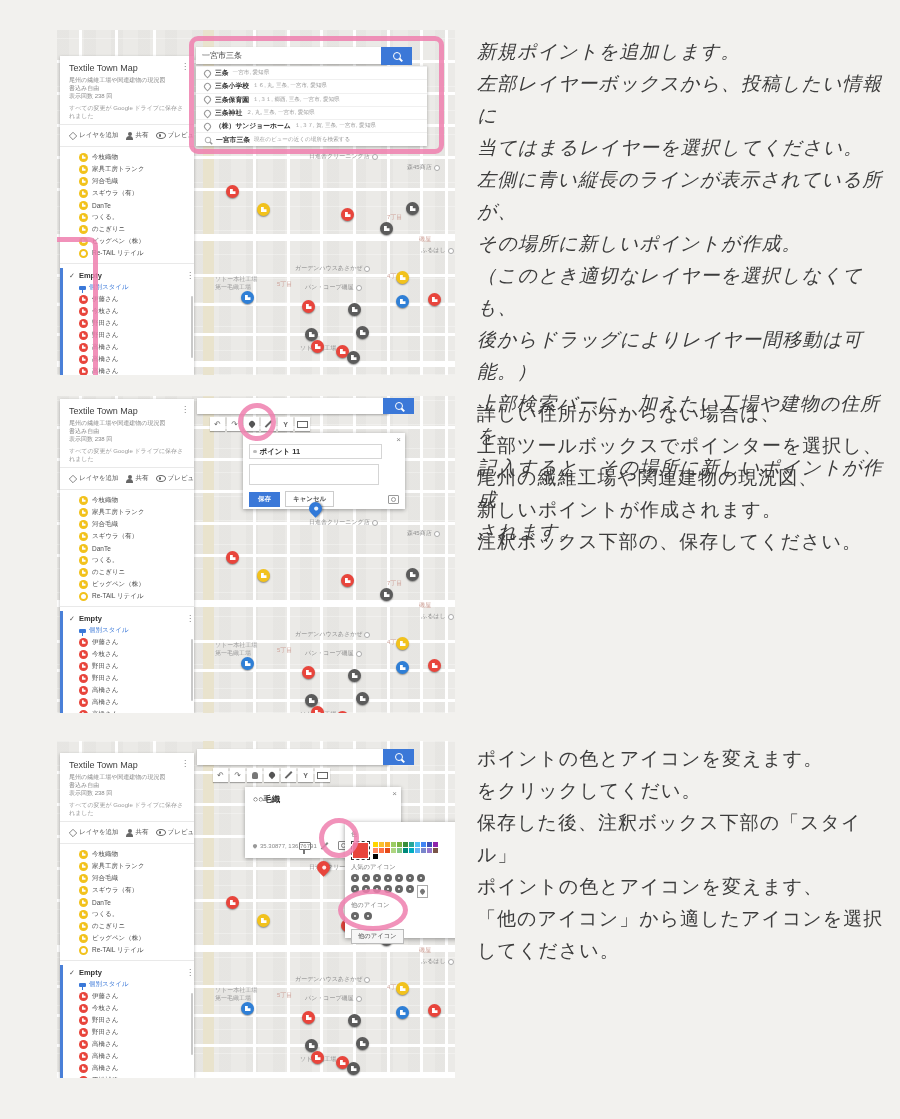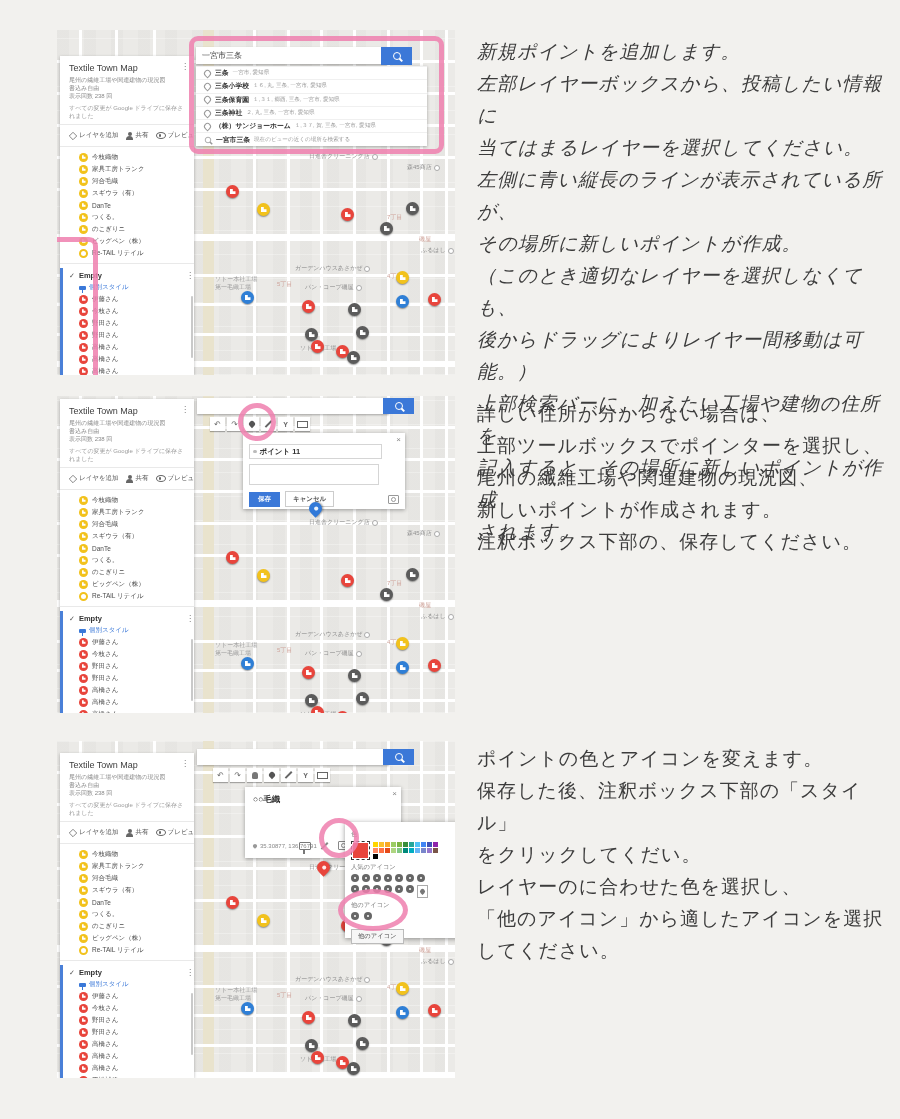--- a/index.html
+++ b/index.html
@@ -1077,20 +1077,20 @@
     </div>
   <div class="para" id="para2">
       <div>詳しい住所が分からない場合は、</div>
       <div>上部ツールボックスでポインターを選択し、</div>
       <div>尾州の繊維工場や関連建物の現況図、</div>
       <div>新しいポイントが作成されます。</div>
       <div>注釈ボックス下部の、保存してください。</div>
     </div>
   <div class="para" id="para3">
       <div>ポイントの色とアイコンを変えます。</div>
+      <div>をクリックしてくだい。</div>
       <div>保存した後、注釈ボックス下部の「スタイル」</div>
-      <div>をクリックしてくだい。</div>
-      <div>レイヤーのに合わせた色を選択し、</div>
+      <div>ポイントの色とアイコンを変えます、</div>
       <div>「他のアイコン」から適したアイコンを選択</div>
       <div>してください。</div>
     </div>
 
 </div>
 
 </body></html>

